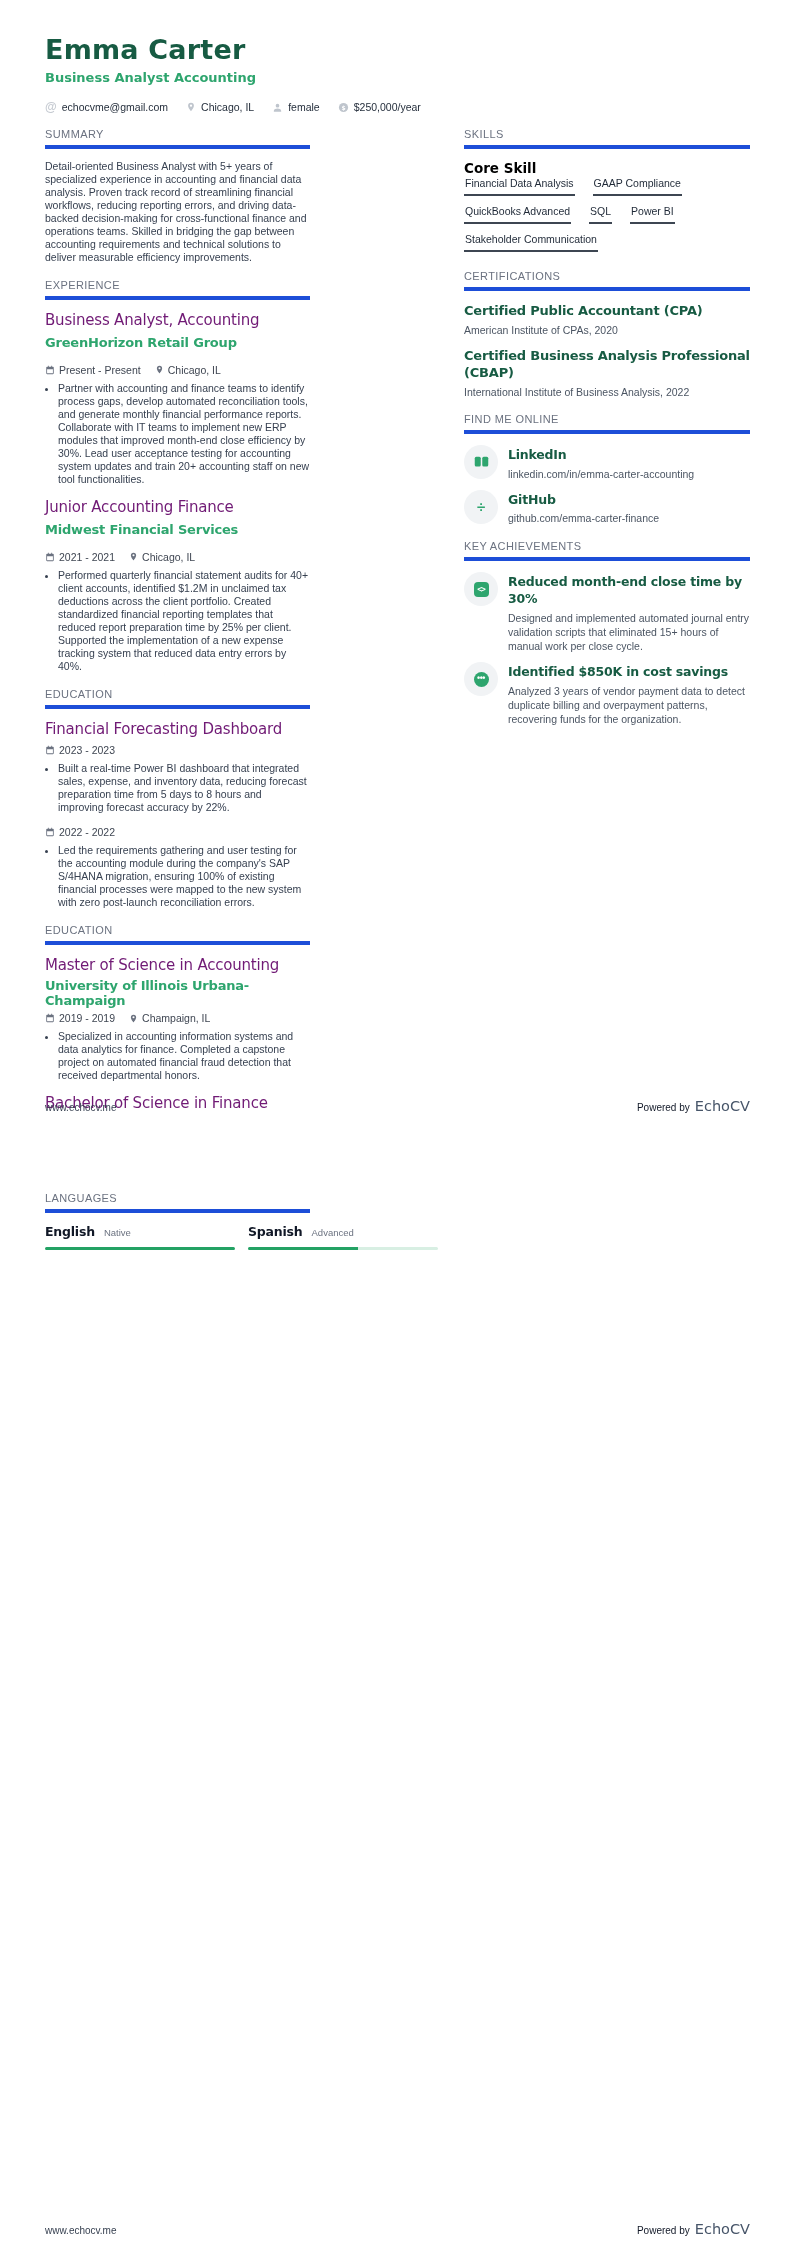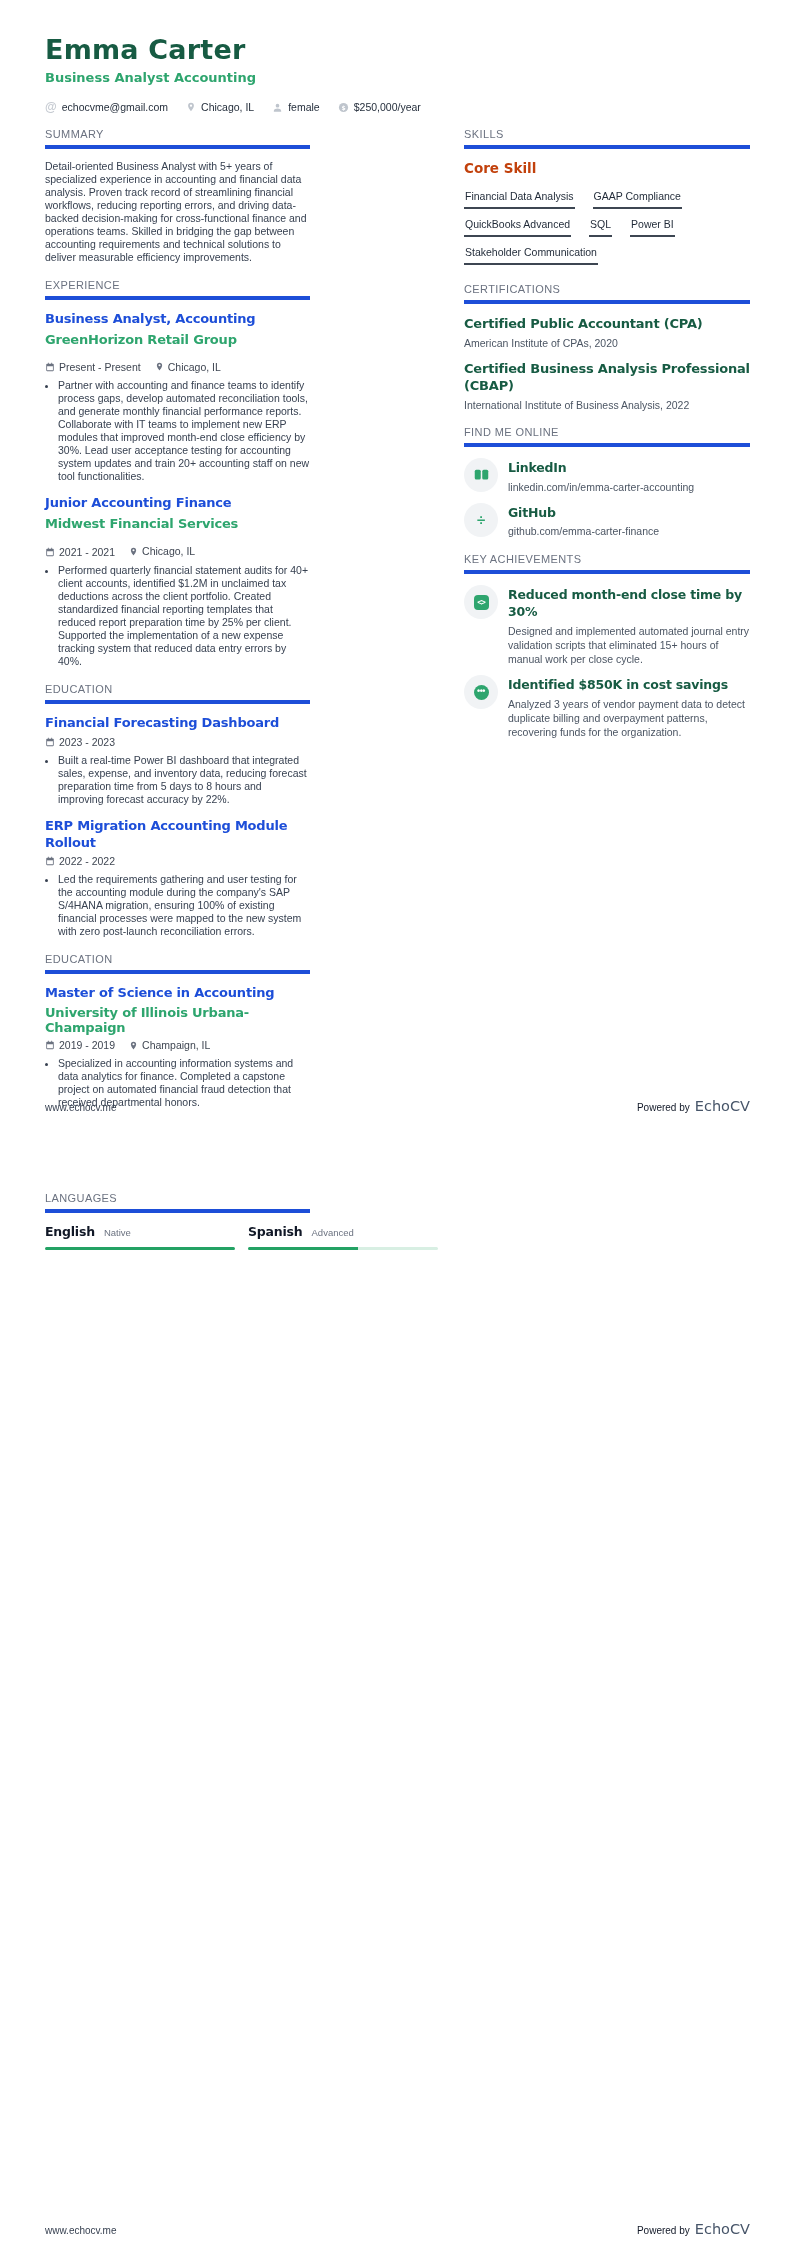--- a/index.html
+++ b/index.html
@@ -33,33 +33,33 @@
   .col-right { width:286px; flex:0 0 286px; }
 
   .section { margin-bottom:15px; }
   .sec-head {
     font-size:11px; color:#6b7280; letter-spacing:.4px; font-weight:500;
     padding-bottom:5px; border-bottom:4px solid #1d4ed8; margin-bottom:11px;
   }
   .body-text { font-size:10.5px; line-height:13px; color:#374151; }
 
   .entry { margin-bottom:12px; }
-  .entry-title { font-size:13px; font-weight:700; color:#1d4ed8; line-height:1.3;
+  .entry-title { font-size:15px; font-weight:400; color:#701a75; line-height:1.3;
     font-family:"DejaVu Sans", sans-serif; letter-spacing:-.2px; }
   .entry-sub { display:flex; align-items:baseline; gap:14px; margin-top:4px; flex-wrap:wrap; }
   .company { font-size:13px; font-weight:600; color:#2EA56E;
     font-family:"DejaVu Sans", sans-serif; letter-spacing:-.2px; }
   .meta-row { display:flex; gap:14px; margin-top:4px; }
   .meta-item { display:flex; align-items:center; gap:4px; font-size:10.5px; color:#3f4652; }
   .meta-item svg { color:#6b7280; flex:0 0 auto; }
   .bullets { margin:6px 0 0; padding-left:13px; }
   .bullets li { font-size:10.5px; line-height:13px; color:#374151; }
 
   
-  .skill-group { font-size:13.5px; font-weight:700; color:#c2410c; margin-bottom:14px;
+  .skill-group { font-size:13.5px; font-weight:700; color:#000000; margin-bottom:1px;
     font-family:"DejaVu Sans", sans-serif; }
   .skills-wrap { display:flex; flex-wrap:wrap; column-gap:18px; row-gap:9px; }
   .skill { font-size:10.5px; color:#1f2937; padding:0 1px 5px 1px; border-bottom:2px solid #3d4652; }
 
   .cert { margin-bottom:11px; }
   .cert-name { font-size:13px; font-weight:700; color:#175B43; line-height:1.35;
     font-family:"DejaVu Sans", sans-serif; letter-spacing:-.2px; }
   .cert-issuer { font-size:10.5px; color:#4b5563; margin-top:4px; }
 
   .media-item { display:flex; gap:10px; margin-bottom:9px; align-items:flex-start; }
@@ -207,21 +207,20 @@
                   </svg>
                 <span>2023 - 2023</span>
               </span>
             </div>
             <ul class="bullets">
               <li>Built a real-time Power BI dashboard that integrated sales, expense, and inventory data, reducing forecast preparation time from 5 days to 8 hours and improving forecast accuracy by 22%.</li>
             </ul>
           </div>
 
           <div class="entry">
-            <div class="entry-title">ERP Migration Accounting Module Rollout</div>
             <div class="meta-row">
               <span class="meta-item">
                 <svg width="10" height="10" viewBox="0 0 24 24">
                     <path fill="currentColor" d="M7 2v2H5a2 2 0 0 0-2 2v14a2 2 0 0 0 2 2h14a2 2 0 0 0 2-2V6a2 2 0 0 0-2-2h-2V2h-2v2H9V2H7zm-2 8h14v10H5V10z"></path>
                   </svg>
                 <span>2022 - 2022</span>
               </span>
             </div>
             <ul class="bullets">
               <li>Led the requirements gathering and user testing for the accounting module during the company's SAP S/4HANA migration, ensuring 100% of existing financial processes were mapped to the new system with zero post-launch reconciliation errors.</li>

